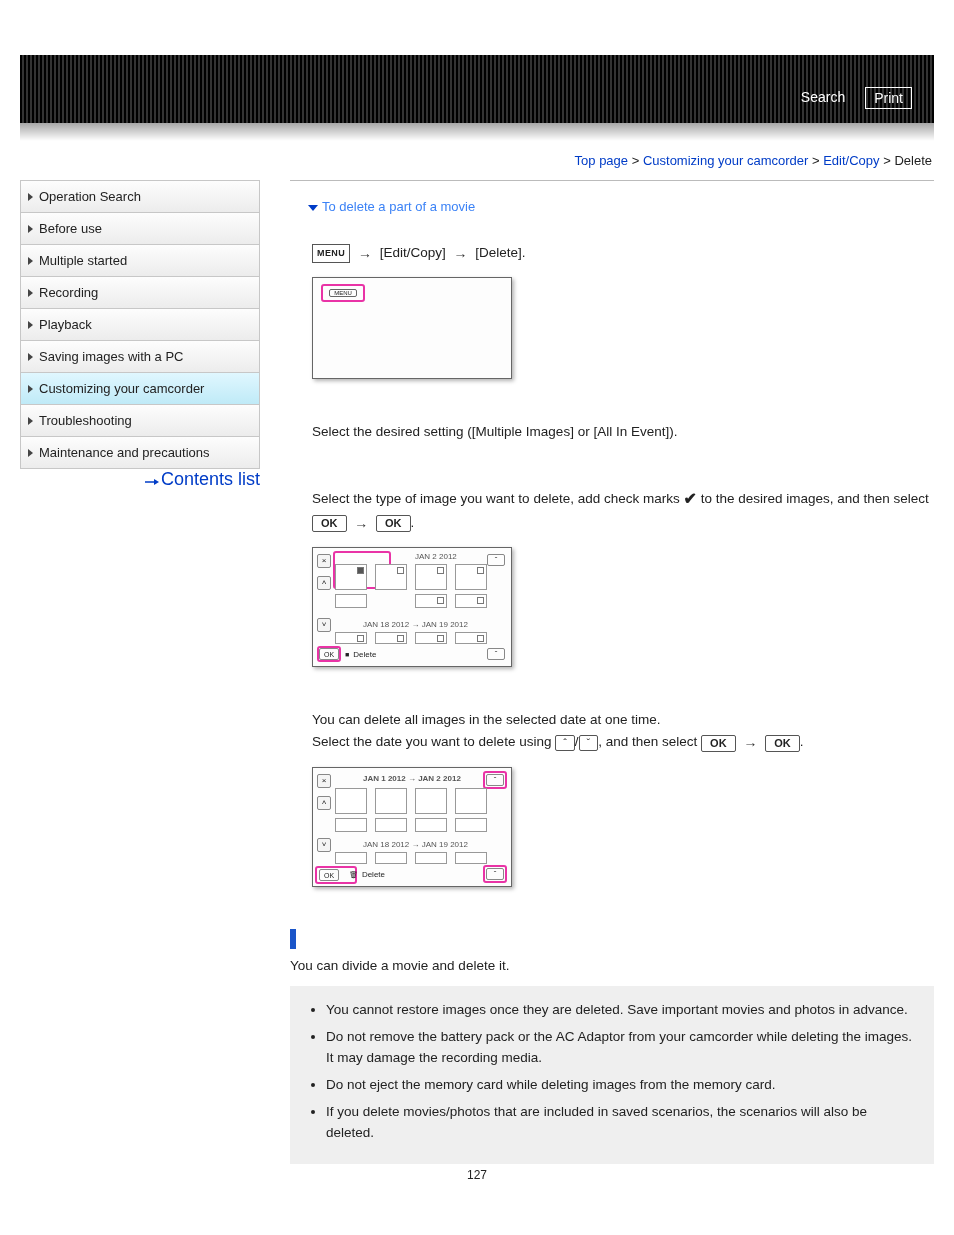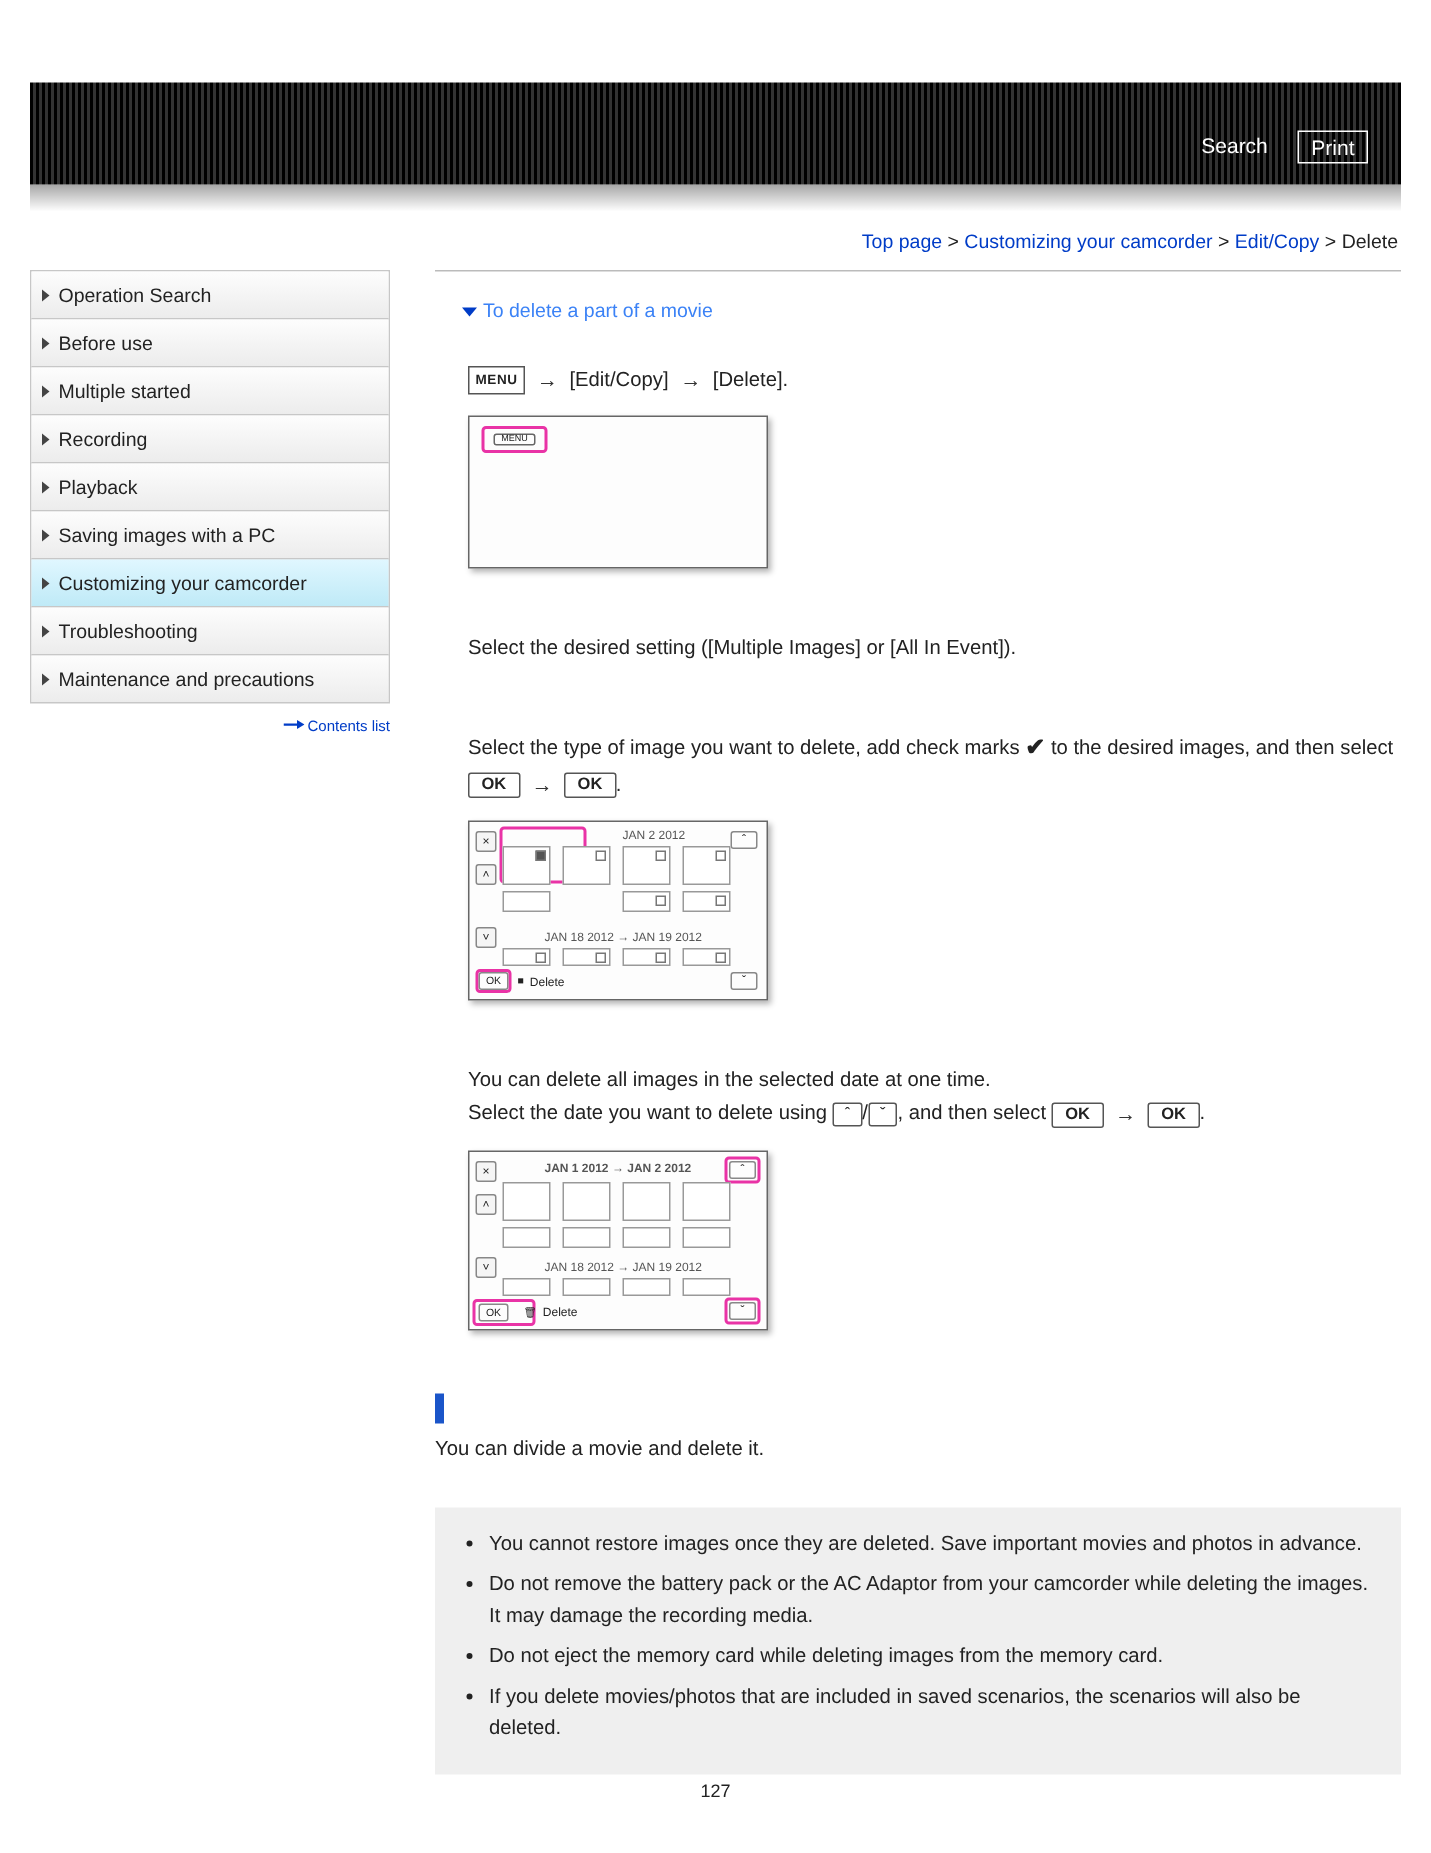--- a/index.html
+++ b/index.html
@@ -82,22 +82,21 @@
     top: 50%;
     margin-top: -4px;
     width: 0; height: 0;
     border-top: 4px solid transparent;
     border-bottom: 4px solid transparent;
     border-left: 5px solid #444;
   }
   .contents-link {
     text-align: right;
     width: 240px;
-    margin-top: 10px;
-    font-size: 10px;
+    font-size: 18px;
   }
   .contents-link a { color: #003cc7; text-decoration: none; }
   .contents-link .arrow-blue {
     display: inline-block;
     vertical-align: middle;
     margin-right: 2px;
   }
   .main { flex: 1; }
   .hr-thin {
     border: none;
@@ -246,21 +245,21 @@
   .section-mark {
     display: inline-block;
     width: 6px;
     height: 20px;
     background: #1a55c9;
     vertical-align: middle;
   }
   .notes-box {
     background: #efefef;
     padding: 14px 18px;
-    margin-top: 28px;
+    margin-top: 9px;
   }
   .notes-box ul { margin: 0; padding-left: 18px; }
   .notes-box li { margin-bottom: 6px; line-height: 1.55; font-size: 13.5px; }
   .page-num { text-align: center; font-size: 12px; margin-top: 4px; color: #222; }
 </style>
 </head>
 <body>
 
 <div class="page">
   <div class="top-banner">

